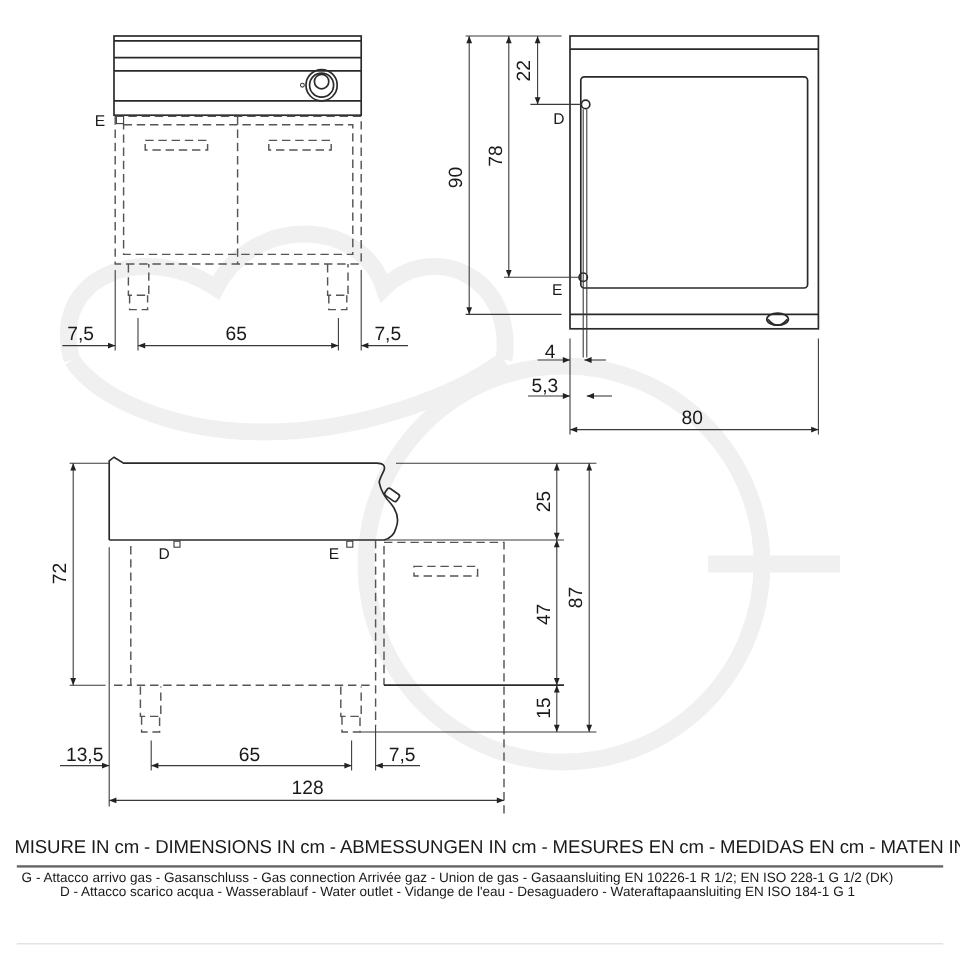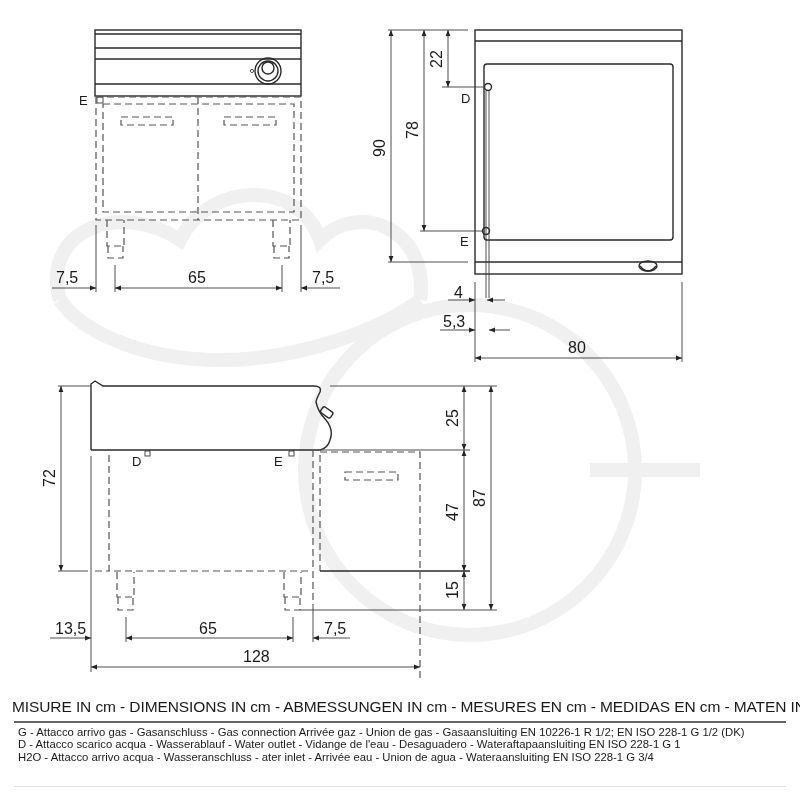--- a/index.html
+++ b/index.html
@@ -8,21 +8,21 @@
   .ln { stroke:#2a2a2a; stroke-width:1.4; fill:none; }
   .thin { stroke:#3a3a3a; stroke-width:0.9; fill:none; }
   .dash { stroke:#555; stroke-width:1.2; fill:none; stroke-dasharray:7 4; }
   .dimtxt { font-family:"Liberation Sans", sans-serif; font-size:16px; fill:#1a1a1a; }
   .lbl { font-family:"Liberation Sans", sans-serif; font-size:13px; fill:#1a1a1a; }
   .wm { stroke:#f0f0f0; stroke-width:14; fill:none; }
   #legend { position:absolute; left:0; top:690px; width:800px; height:110px; }
   .legend-title { position:absolute; left:12px; top:8px; font-size:15.5px; color:#1a1a1a; white-space:nowrap; letter-spacing:-0.1px; }
   .legend-rule { position:absolute; left:14px; top:31px; width:772px; height:2px; background:#666; }
   .legend-lines { position:absolute; left:18px; top:36px; font-size:11.3px; line-height:12.4px; color:#1a1a1a; white-space:nowrap; }
-  .legend-line { display:block; }
+  .legend-line { display:block;text-align:center; }
   .legend-bottom-rule { position:absolute; left:14px; top:96px; width:772px; height:1px; background:#ddd; }
 </style>
 </head>
 <body>
 
 <svg id="drawing" viewBox="0 0 800 690" xmlns="http://www.w3.org/2000/svg">
   <defs>
     <marker id="arr" viewBox="0 0 10 10" refX="10" refY="5" markerWidth="9" markerHeight="6" orient="auto-start-reverse" markerUnits="userSpaceOnUse">
       <path d="M0,1 L10,5 L0,9 z" fill="#222"></path>
     </marker>
@@ -176,17 +176,16 @@
     <line class="thin" x1="91" y1="667" x2="420" y2="667" marker-start="url(#arr)" marker-end="url(#arr)"></line>
     <text class="dimtxt" x="243" y="662">128</text>
   </g>
 </svg>
 
 <div id="legend">
   <div class="legend-title">MISURE IN cm - DIMENSIONS IN cm - ABMESSUNGEN IN cm - MESURES EN cm - MEDIDAS EN cm - MATEN IN cm</div>
   <div class="legend-rule"></div>
   <div class="legend-lines">
     <span class="legend-line">G - Attacco arrivo gas - Gasanschluss - Gas connection Arrivée gaz - Union de gas - Gasaansluiting EN 10226-1 R 1/2; EN ISO 228-1 G 1/2 (DK)</span>
-    <span class="legend-line">D - Attacco scarico acqua  - Wasserablauf - Water outlet - Vidange de l'eau - Desaguadero - Wateraftapaansluiting  EN ISO 228-1 G 1</span>
-    <span class="legend-line">H2O - Attacco arrivo acqua - Wasseranschluss - ater inlet - Arrivée eau - Union de agua - Wateraansluiting   EN ISO 228-1 G 3/4</span>
+    <span class="legend-line">D - Attacco scarico acqua  - Wasserablauf - Water outlet - Vidange de l'eau - Desaguadero - Wateraftapaansluiting  EN ISO 184-1 G 1</span>
   </div>
   <div class="legend-bottom-rule"></div>
 </div>
 
 </body></html>

